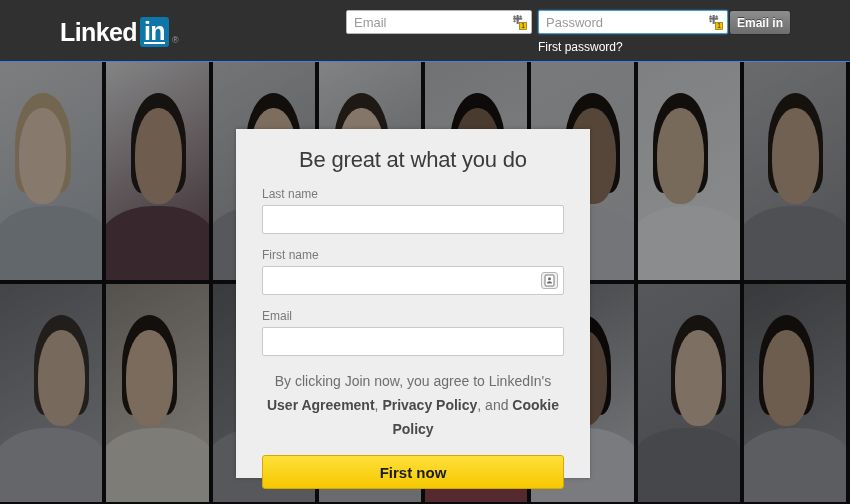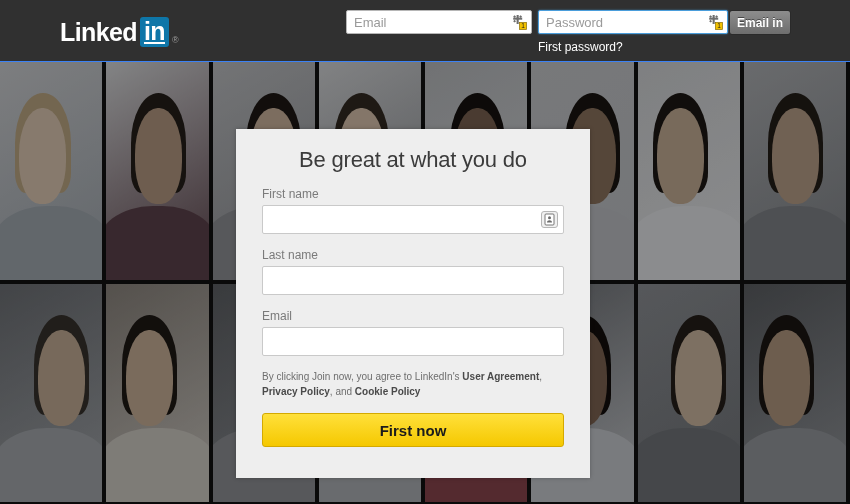--- a/index.html
+++ b/index.html
@@ -221,22 +221,23 @@
   .inline-icon {
     position: absolute;
     right: 6px;
     top: 6px;
     width: 17px;
     height: 17px;
   }
 
   #legal-text {
     margin: 13px 0 0 0;
-    font-size: 10px;
-    line-height: 15px;
+    text-align: center;
+    font-size: 14px;
+    line-height: 24px;
     color: #6e6e6e;
   }
   #legal-text a {
     color: #4a4a4a;
     font-weight: bold;
     text-decoration: none;
   }
 
   #join-now-button {
     display: block;
@@ -402,42 +403,42 @@
     <button id="signin-button" type="button">Email in</button>
 
     <a id="forgot-password" href="#">First password?</a>
   </div>
 
   <div id="signup-card">
 
     <h1 id="card-title">Be great at what you do</h1>
 
     <div class="field-group">
+      <label class="field-label">Last name</label>
+      <div class="field-row">
+        <input class="field-input" type="text" placeholder="" style="">
+      </div>
+    </div>
+
+    <div class="field-group">
       <label class="field-label">First name</label>
       <div class="field-row">
         <input class="field-input" type="text" placeholder="" style="">
         <span class="inline-icon">
           <svg width="17" height="17" viewBox="0 0 17 17">
             <rect x="0.5" y="0.5" width="16" height="16" rx="2.5" fill="#f0f0f0" stroke="#b5b5b5"></rect>
             <rect x="4" y="3" width="9" height="11" rx="1" fill="#ffffff" stroke="#6a6a6a" stroke-width="0.9"></rect>
             <circle cx="8.5" cy="6.8" r="1.5" fill="#6a6a6a"></circle>
             <path d="M6 11.6c0-1.5 1.1-2.3 2.5-2.3s2.5 0.8 2.5 2.3z" fill="#6a6a6a"></path>
           </svg>
         </span>
       </div>
     </div>
 
     <div class="field-group">
-      <label class="field-label">Last name</label>
-      <div class="field-row">
-        <input class="field-input" type="text" placeholder="" style="">
-      </div>
-    </div>
-
-    <div class="field-group">
       <label class="field-label">Email</label>
       <div class="field-row">
         <input class="field-input" type="text" placeholder="" style="">
       </div>
     </div>
 
 
     <p id="legal-text">
       <span>By clicking Join now, you agree to LinkedIn's </span><a href="#">User Agreement</a><span>, </span><a href="#">Privacy Policy</a><span>, and </span><a href="#">Cookie Policy</a>
     </p>

